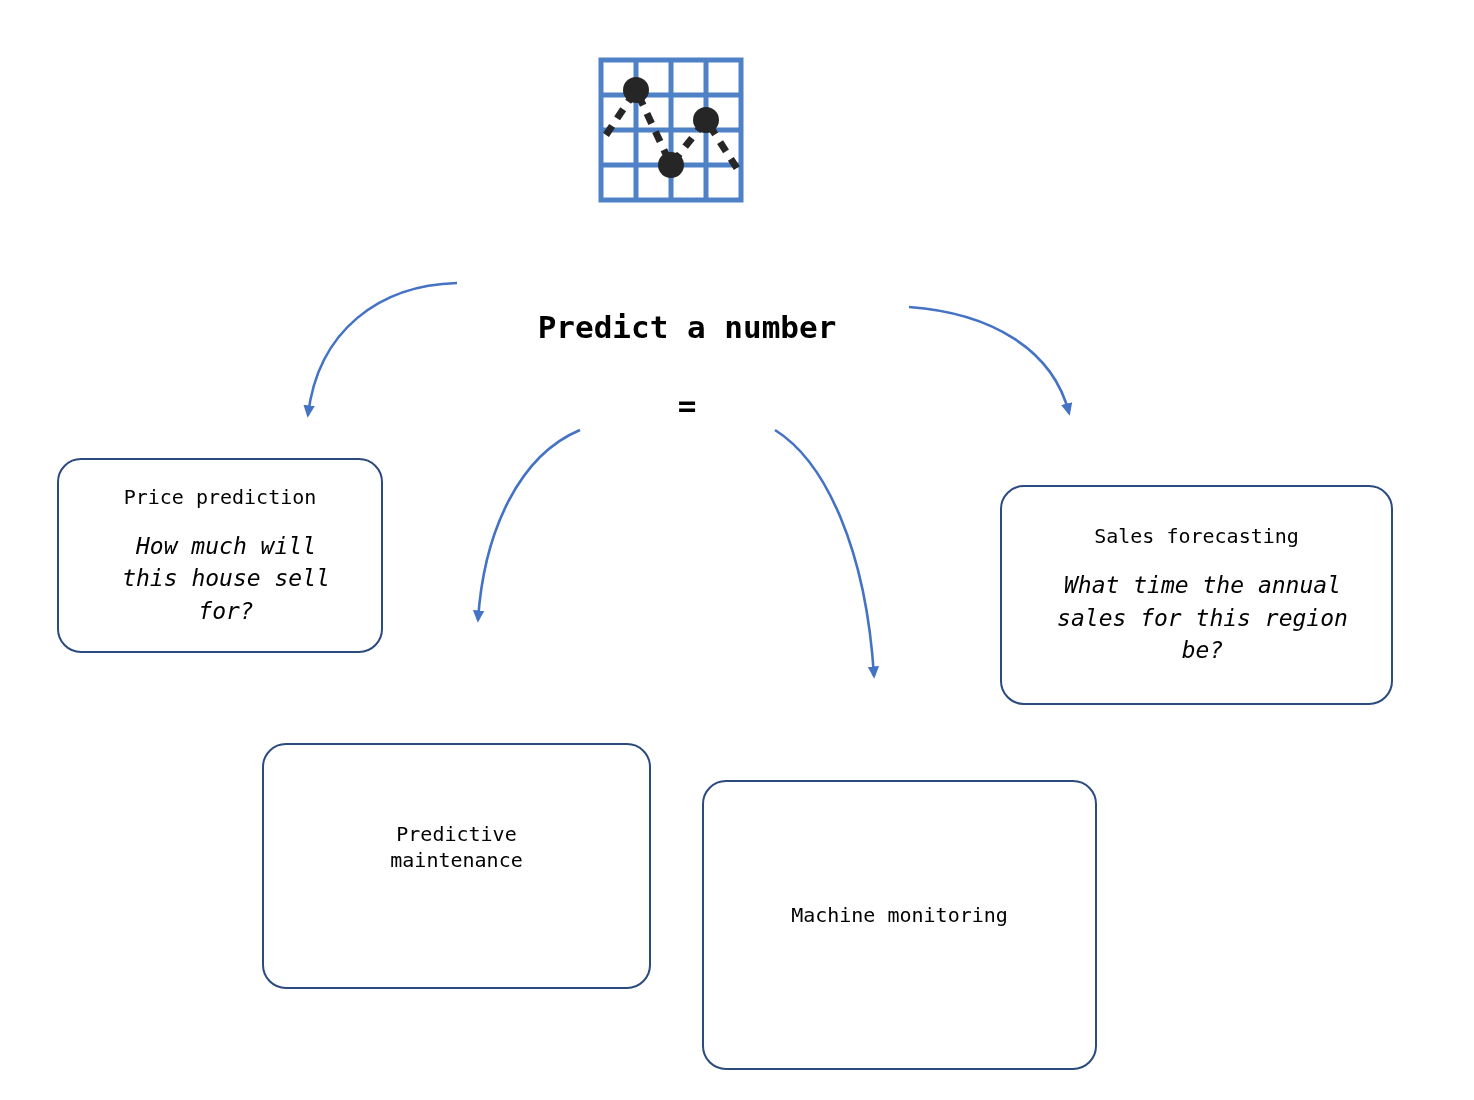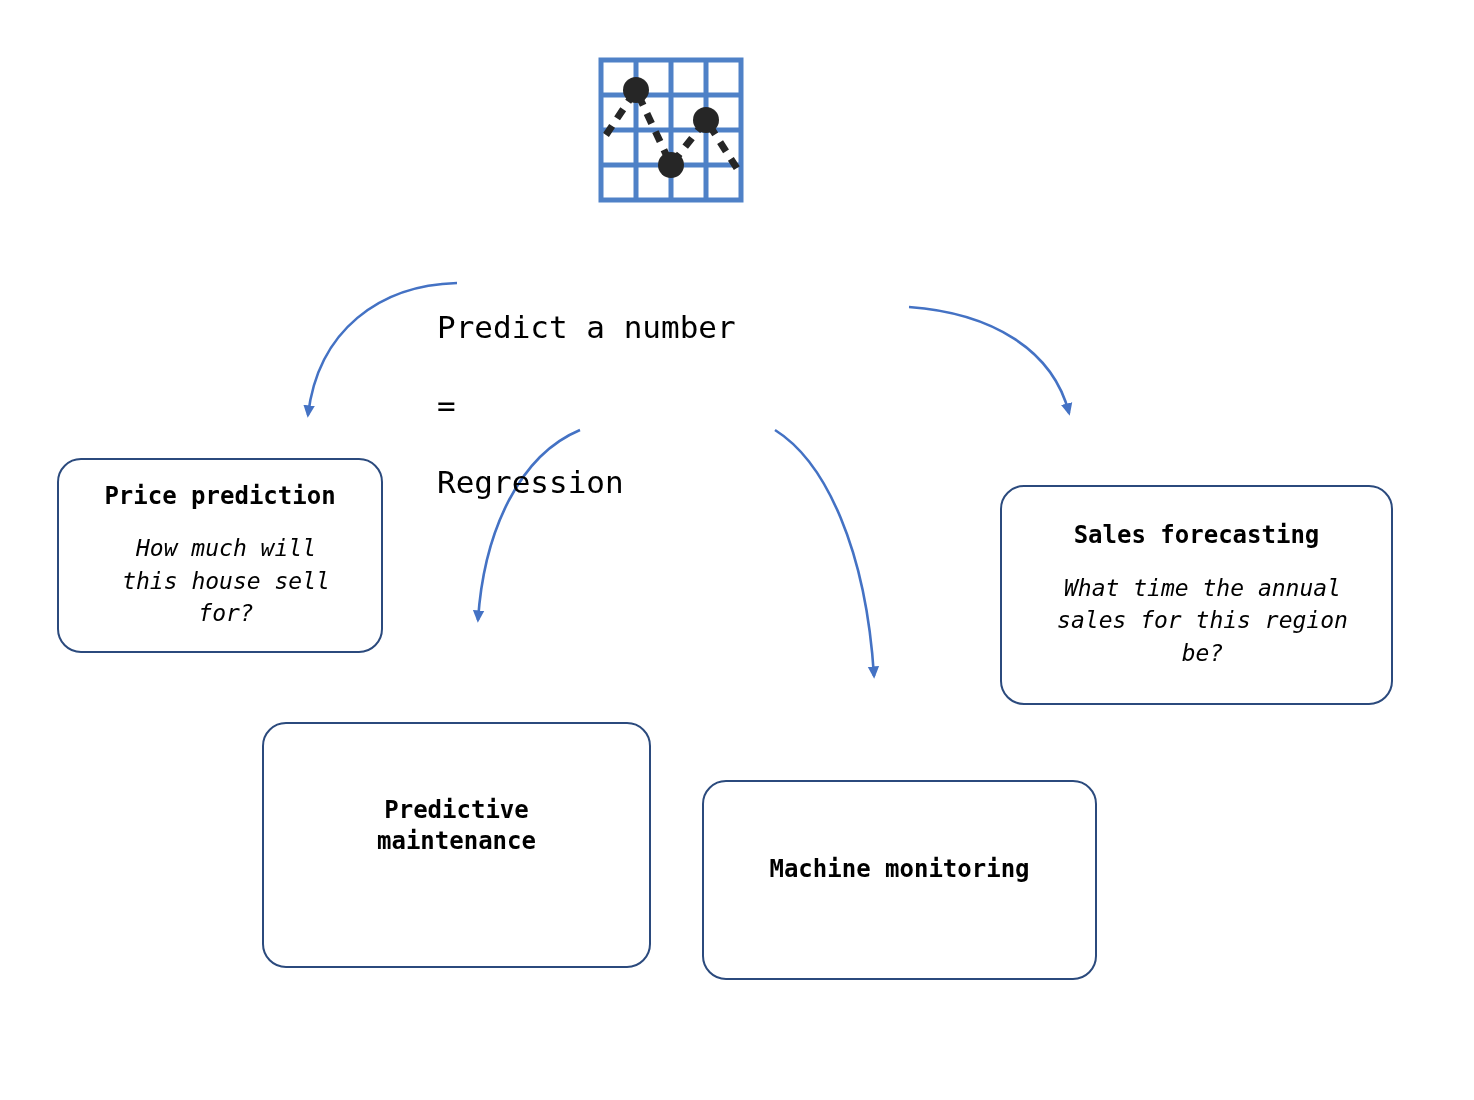--- a/index.html
+++ b/index.html
@@ -36,24 +36,25 @@
     top: 57px;
     width: 146px;
     height: 146px;
   }
   
   .center-title {
     position: absolute;
     left: 437px;
     top: 266px;
     width: 500px;
+    text-align: center;
     font-size: 31px;
     line-height: 1.33;
     letter-spacing: 0px;
-    font-weight: 400;
+    font-weight: 700;
     white-space: pre-line;
   }
   .center-title .eq {
     display: block;
     font-size: 31px;
     line-height: 1.0;
   }
   
   .node-box {
     position: absolute;
@@ -62,41 +63,40 @@
     border: 2.2px solid #2b4a7d;
     border-radius: 24px;
     display: flex;
     flex-direction: column;
     align-items: center;
     justify-content: center;
     text-align: center;
     padding: 10px 12px;
   }
   .node-title {
-    font-size: 24px;
+    font-size: 20px;
     line-height: 1.3;
     font-style: normal;
     white-space: pre-line;
     margin-bottom: 6px;
-    font-weight: bold;
   }
   .node-question {
     font-size: 23px;
     line-height: 1.42;
     font-style: italic;
     white-space: pre-line;
     margin-left: 12px;
   }
   .spacer {
     height: 18px;
   }
   
   #box-price      { left: 57px;   top: 458px; width: 326px; height: 195px; }
-  #box-maint      { left: 262px;  top: 722px; width: 389px; height: 246px; gap: 18px; }
-  #box-machine    { left: 702px;  top: 780px; width: 395px; height: 200px; }
+  #box-maint      { left: 262px;  top: 743px; width: 389px; height: 246px; gap: 18px; }
+  #box-machine    { left: 702px;  top: 780px; width: 395px; height: 290px; }
   #box-sales      { left: 1000px; top: 485px; width: 393px; height: 220px; }
 
   #box-price .node-title    { margin-bottom: 2px; }
   #box-maint .node-title    { margin-bottom: 2px; }
   #box-machine .node-title  { margin-bottom: 2px; }
   #box-sales .node-title    { margin-bottom: 2px; }
 </style>
 </head>
 <body>
 
@@ -135,21 +135,20 @@
     <path d="M 580,430 C 520,455 484,530 478,620" fill="none" stroke="#4472c4" stroke-width="2.6" marker-end="url(#ah)"></path>
 
     <path d="M 775,430 C 826,462 866,550 874,676" fill="none" stroke="#4472c4" stroke-width="2.6" marker-end="url(#ah)"></path>
 
     <path d="M 909,307 C 992,313 1053,350 1069,413" fill="none" stroke="#4472c4" stroke-width="2.6" marker-end="url(#ah)"></path>
   </svg>
 
   <div class="center-title">
     <div>Predict a number</div>
     <div class="eq">=</div>
-    <div>Regression</div>
   </div>
 
   <div class="node-box" id="box-price">
     <div class="node-title">Price prediction</div>
     <div class="spacer"></div>
     <div class="node-question">How much will
 this house sell
 for?</div>
   </div>
 

